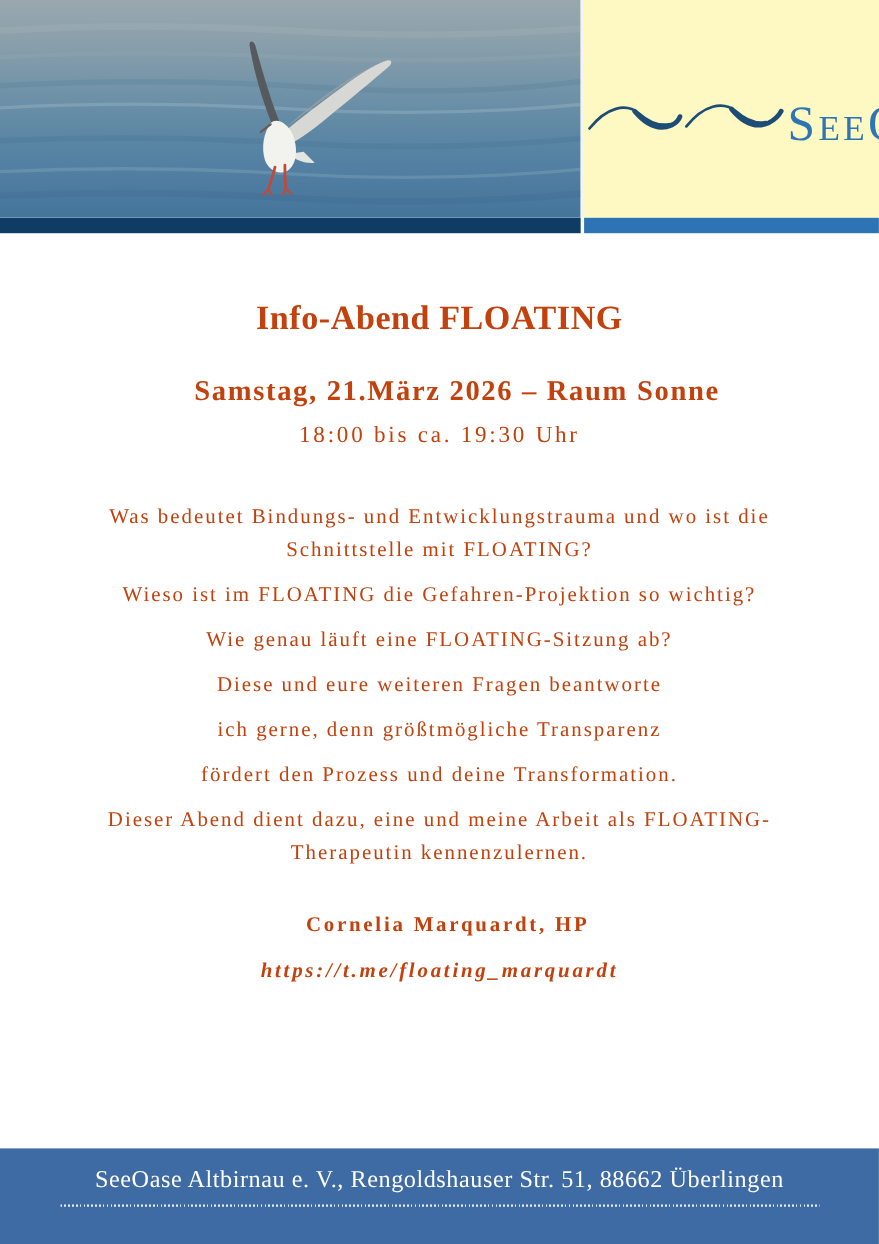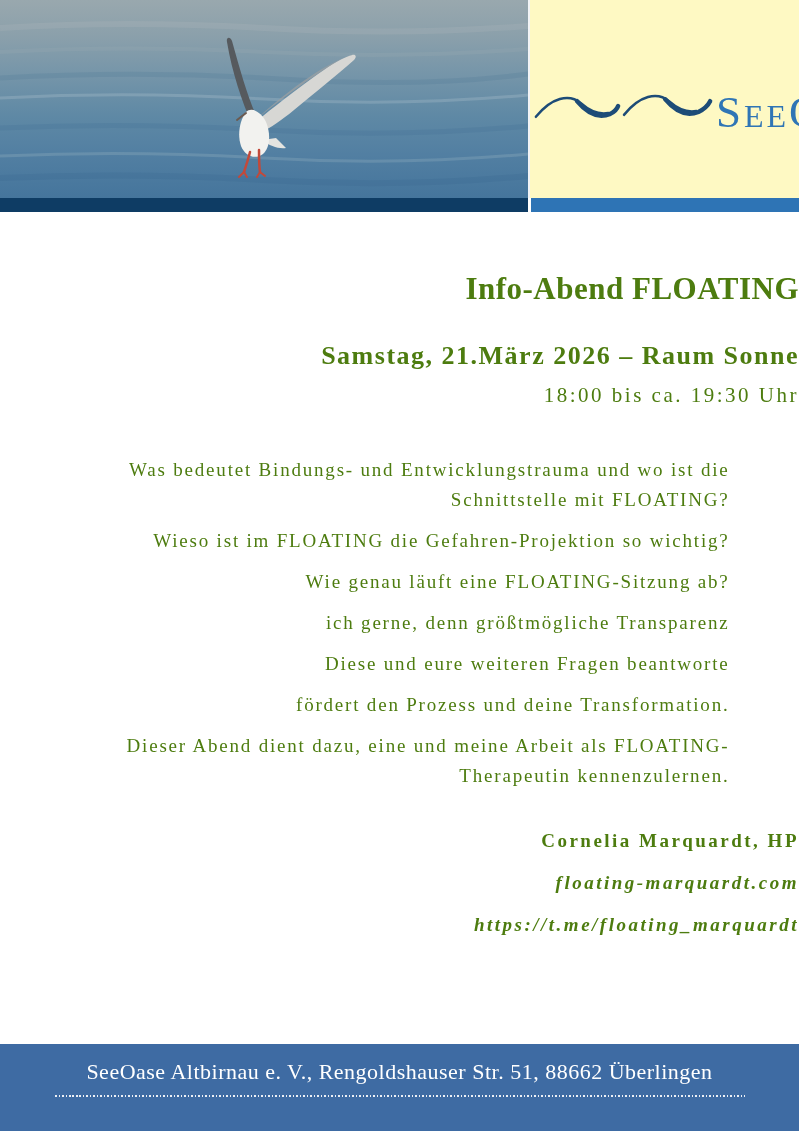--- a/index.html
+++ b/index.html
@@ -36,21 +36,21 @@
   }
 
   
   .bar { height: 14px; display: flex; flex: 0 0 auto; }
   .bar-left  { width: 528px; background: #0e3c64; }
   .bar-sep   { width: 3px;  background: #ffffff; }
   .bar-right { flex: 1;     background: #2e74b5; }
 
   
   main {
-    flex: 1 1 auto; text-align: right; color: #4d7c0f;
+    flex: 1 1 auto; text-align: center; color: #c2410c;
     padding-top: 57px; overflow: hidden;
   }
   .title {
     font-size: 31px; font-weight: bold; line-height: 40px;
     letter-spacing: 0.5px; margin: 0;
   }
   .subtitle {
     font-size: 20px; line-height: 26px; letter-spacing: 0.5px;
     margin: 18px 0 0;
   }
@@ -153,27 +153,26 @@
   </div>
 
   <main>
     <h1 class="title">Info-Abend FLOATING</h1>
     <p class="date-line">Samstag, 21.März 2026 – Raum Sonne</p>
     <p class="time-line">18:00 bis ca. 19:30 Uhr</p>
 
     <p class="body-p first">Was bedeutet Bindungs- und Entwicklungstrauma und wo ist die Schnittstelle mit FLOATING?</p>
     <p class="body-p">Wieso ist im FLOATING die Gefahren-Projektion so wichtig?</p>
     <p class="body-p">Wie genau läuft eine FLOATING-Sitzung ab?</p>
+    <p class="body-p">Diese und eure weiteren Fragen beantworte</p>
     <p class="body-p">ich gerne, denn größtmögliche Transparenz</p>
-    <p class="body-p">Diese und eure weiteren Fragen beantworte</p>
     <p class="body-p">fördert den Prozess und deine Transformation.</p>
     <p class="body-p">Dieser Abend dient dazu, eine und meine Arbeit als FLOATING-Therapeutin kennenzulernen.</p>
 
     <p class="contact-name">Cornelia Marquardt, HP</p>
-    <p class="contact-link">floating-marquardt.com</p>
     <p class="contact-link">https://t.me/floating_marquardt</p>
   </main>
 
   <footer>
     <p class="footer-address">SeeOase Altbirnau e. V., Rengoldshauser Str. 51, 88662 Überlingen</p>
     <div class="dotted-divider"></div>
   </footer>
 
 </div>
 

